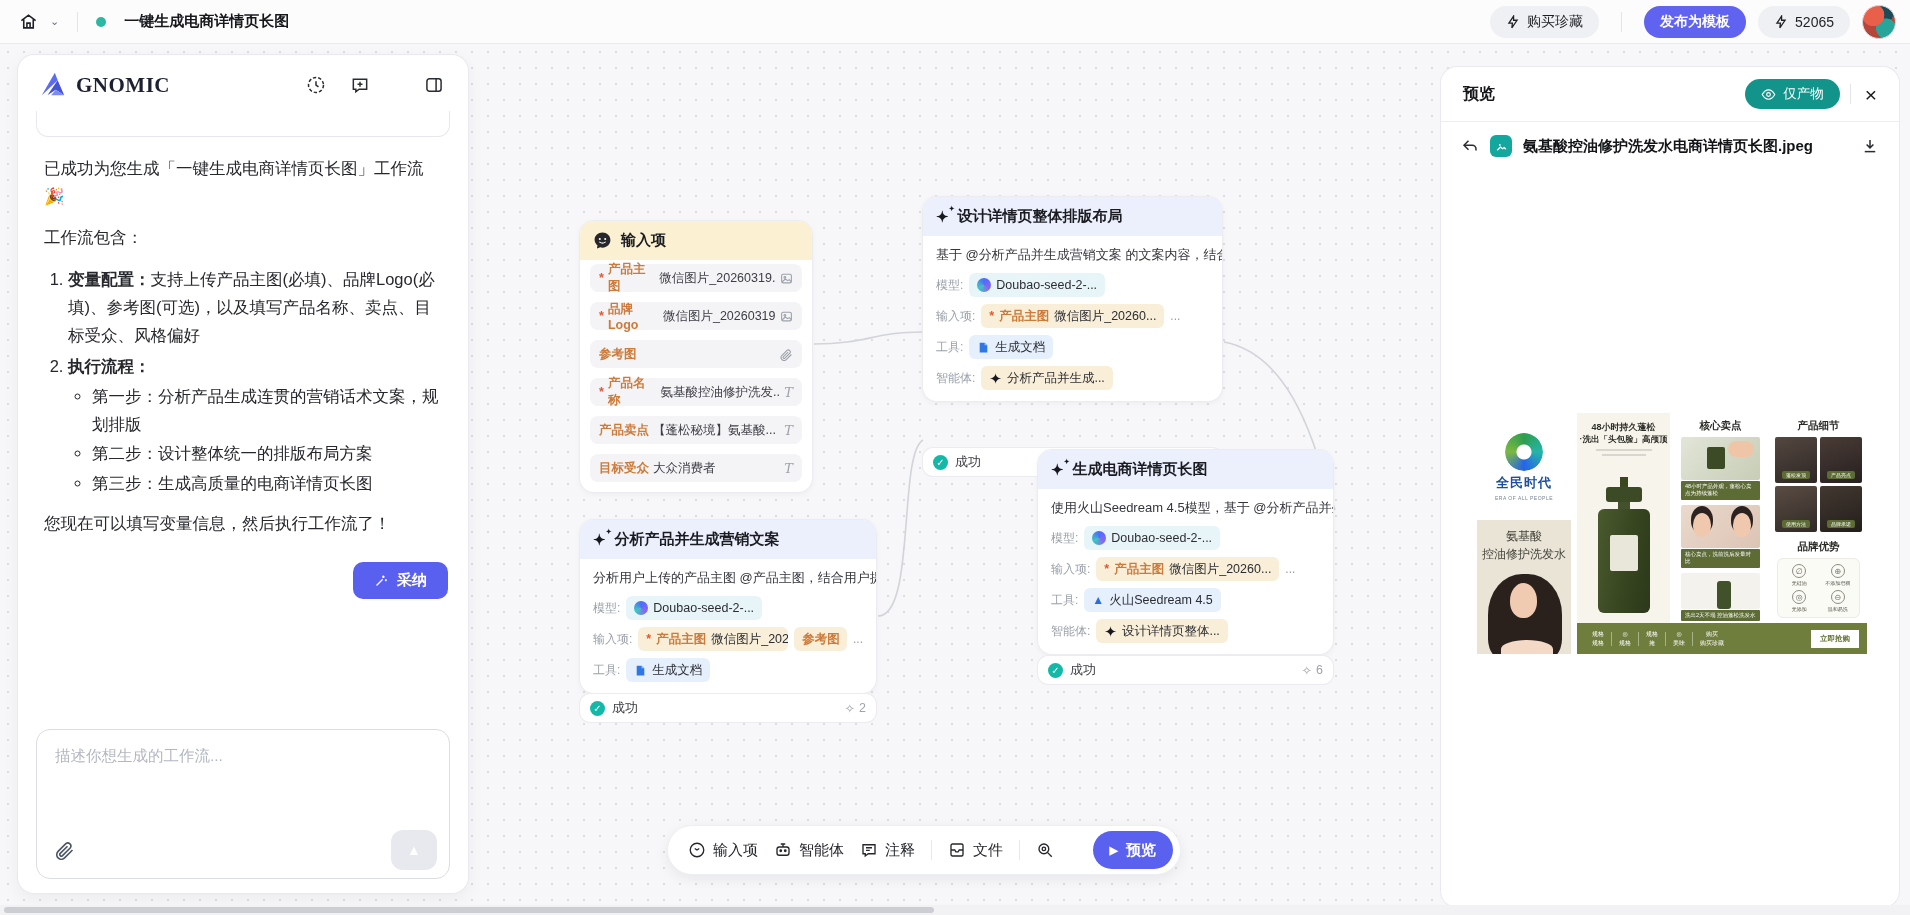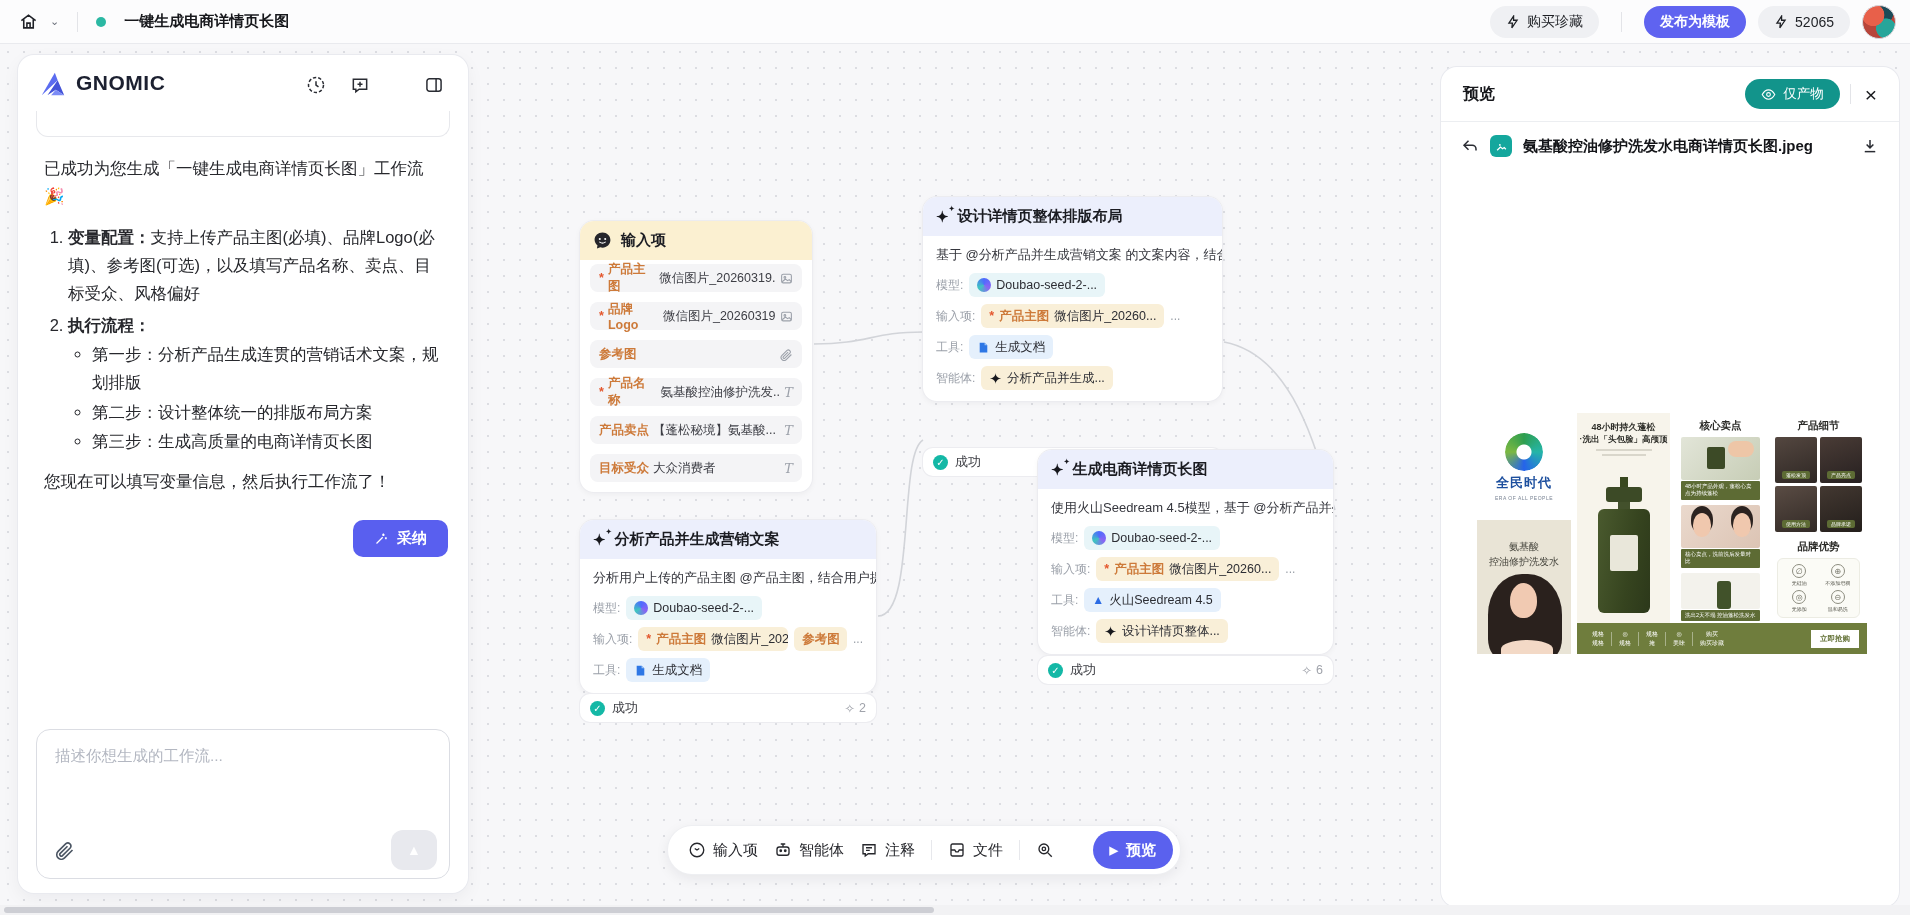--- a/index.html
+++ b/index.html
@@ -53,21 +53,21 @@
 
   
   .toolbar { position:absolute; left:668px; top:782px; width:512px; height:48px; background:#fff; border-radius:24px; box-shadow:0 0 0 1px #eeeff2, 0 4px 14px rgba(20,20,40,.08); display:flex; align-items:center; gap:16px; padding:0 7px 0 20px; font-size:15px; color:#26272c; z-index:10; }
   .t-item { display:flex; align-items:center; gap:7px; cursor:pointer; }
   .t-div { width:1px; height:20px; background:#e7e8ec; }
   .t-preview { margin-left:auto; display:flex; align-items:center; gap:8px; height:38px; padding:0 17px; border-radius:19px; background:#5a61ee; color:#fff; font-weight:600; cursor:pointer; }
 
   
   .lpanel { position:absolute; left:18px; top:11px; width:450px; height:838px; background:#fff; border-radius:16px; box-shadow:0 0 0 1px #e9eaef, 0 6px 18px rgba(20,20,40,.05); z-index:20; overflow:hidden; }
   .lp-head { display:flex; align-items:center; padding:16px 20px 10px 20px; }
-  .logo { display:flex; gap:8px; }
+  .logo { display:flex; align-items:center; gap:8px;font-family:Liberation Serif, serif; }
   .logo-txt { font-size:21px; font-weight:800; letter-spacing:.5px; color:#1c2030; }
   .lp-icons { margin-left:auto; display:flex; align-items:center; gap:16px; color:#2a2c33; }
   .lp-icons .gap { width:14px; }
   .partial-card { margin:2px 18px 0; height:26px; border:1px solid #e7e8ec; border-top:none; border-radius:0 0 12px 12px; }
   .msg { padding:18px 26px 0; font-size:16.5px; line-height:1.68; color:#27282d; }
   .msg p { margin-bottom:14px; }
   .msg ol { margin:4px 0 0 24px; }
   .msg ol > li { margin-bottom:4px; }
   .msg ul { list-style-type:circle; margin:2px 0 0 24px; }
   .msg ul li { margin-bottom:2px; }
@@ -94,21 +94,21 @@
   .dl-ic { margin-left:auto; }
 
   
   .artifact { position:absolute; left:36px; top:346px; width:390px; height:241px; background:#fff; overflow:hidden; font-family:"Liberation Sans",sans-serif; }
   .artifact .abs { position:absolute; }
   .a-logo { left:0; top:0; width:94px; height:107px; background:#fff; display:flex; flex-direction:column; align-items:center; justify-content:center; gap:3px; }
   .swirl { width:38px; height:38px; border-radius:50%; background:conic-gradient(#2e9e4f,#25b5a8,#2563eb,#7cb842,#2e9e4f); -webkit-mask:radial-gradient(circle, transparent 0 7px, #000 8px); mask:radial-gradient(circle, transparent 0 7px, #000 8px); }
   .a-brand { font-size:13px; font-weight:800; color:#1d4f9e; letter-spacing:1px; }
   .a-brand-en { font-size:5px; color:#7a8494; letter-spacing:.5px; }
   .a-photo { left:0; top:107px; width:94px; height:134px; background:#e9e4d6; overflow:hidden; }
-  .a-ptxt { position:relative; z-index:2; text-align:center; margin-top:19px; font-size:10px; color:#46453d; line-height:1.5;font-family:Liberation Serif, serif; }
+  .a-ptxt { position:relative; z-index:2; text-align:center; margin-top:7px; font-size:12px; color:#46453d; line-height:1.5;font-family:Liberation Serif, serif; }
   .hair { position:absolute; left:11px; bottom:-8px; width:74px; height:88px; background:#2a211d; border-radius:46% 46% 26% 26%; }
   .face { position:absolute; left:33px; bottom:36px; width:27px; height:35px; background:#f1cab2; border-radius:50% 50% 46% 46%; }
   .shoulder { position:absolute; left:24px; bottom:-4px; width:52px; height:18px; background:#f3d9c6; border-radius:50% 50% 0 0; }
   .a-col2 { left:100px; top:0; width:93px; height:210px; background:#f7f4eb; overflow:hidden; }
   .h1 { text-align:center; margin-top:8px; font-size:9px; font-weight:700; color:#30302b; }
   .h2 { text-align:center; font-size:8.5px; font-weight:700; color:#30302b; }
   .subbar { width:56px; height:2px; background:#d9d6cb; margin:3px auto 0; }
   .bottle { position:absolute; left:21px; top:64px; width:52px; height:140px; }
   .b-stem { position:absolute; left:22px; top:0; width:8px; height:12px; background:#39481f; }
   .b-cap { position:absolute; left:8px; top:10px; width:36px; height:15px; background:#3c4a26; border-radius:3px; }
@@ -471,20 +471,21 @@
               <path d="M14.5 4.5 v15"></path>
             </svg>
         </span>
       </div>
     </div>
 
     <div class="partial-card"></div>
 
     <div class="msg">
       <p>已成功为您生成「一键生成电商详情页长图」工作流 🎉</p>
+      <p>工作流包含：</p>
       <ol>
         <li>
           <b>变量配置：</b><span>支持上传产品主图(必填)、品牌Logo(必填)、参考图(可选)，以及填写产品名称、卖点、目标受众、风格偏好</span>
         </li>
         <li>
           <b>执行流程：</b>
           <ul>
             <li>第一步：分析产品生成连贯的营销话术文案，规划排版</li>
             <li>第二步：设计整体统一的排版布局方案</li>
             <li>第三步：生成高质量的电商详情页长图</li>

